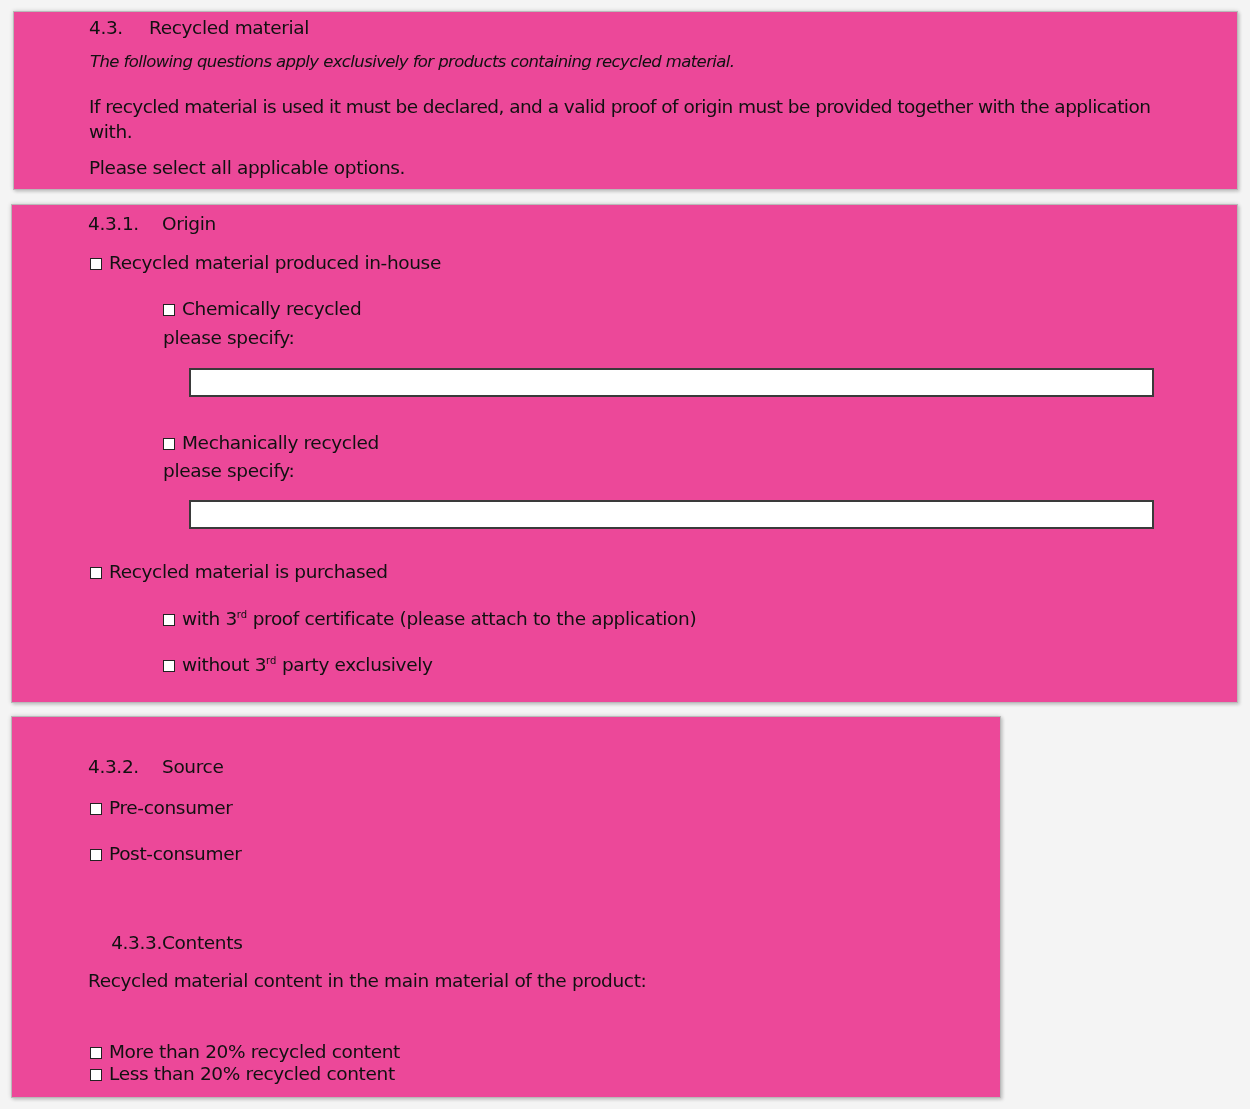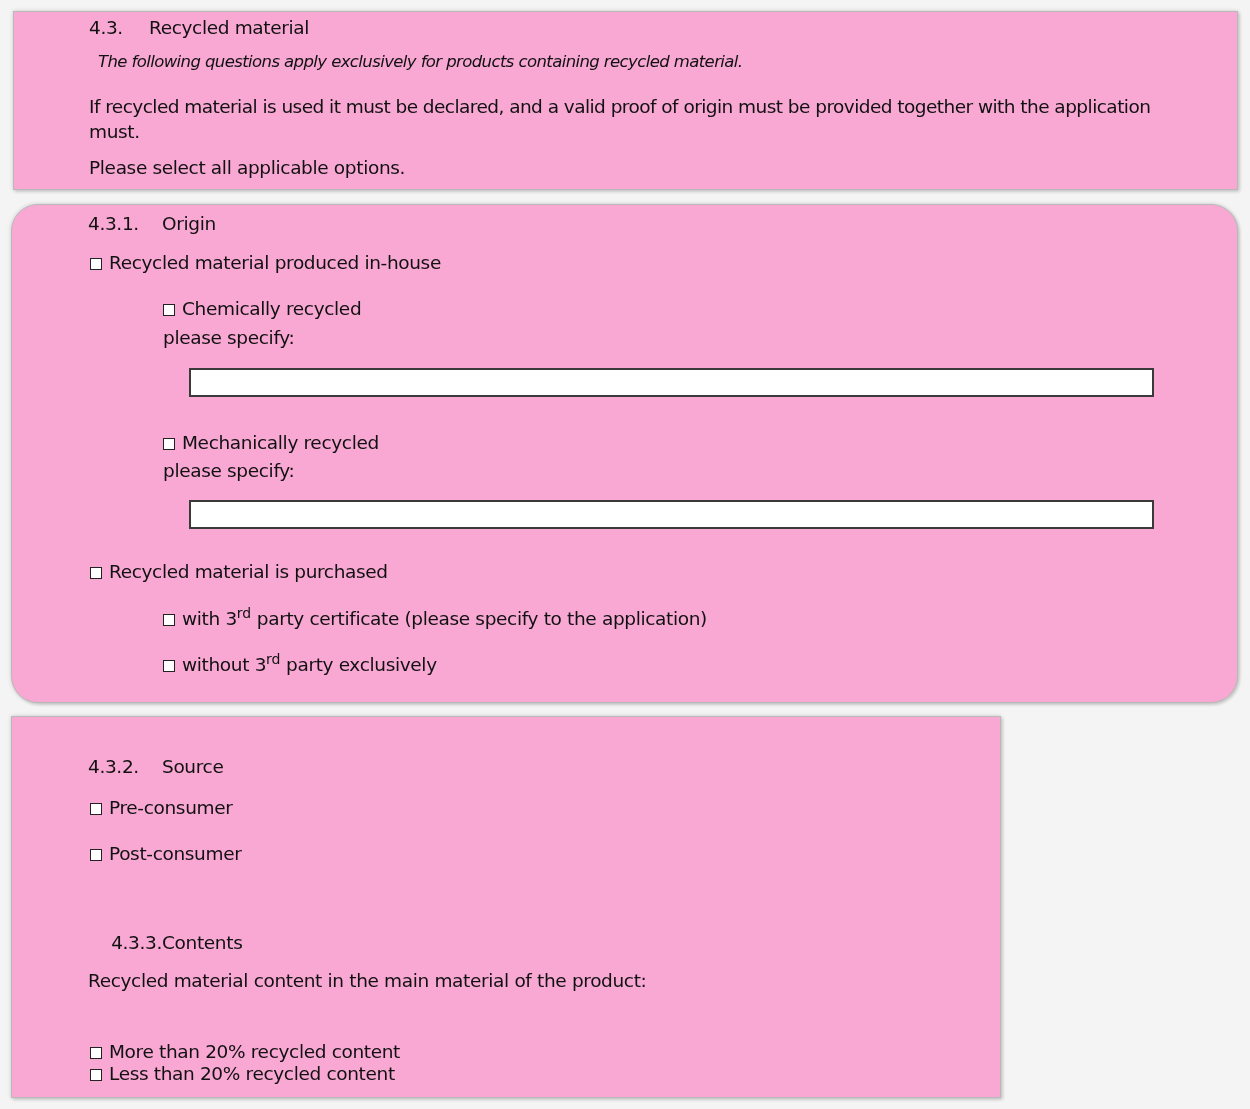--- a/index.html
+++ b/index.html
@@ -10,27 +10,27 @@
     body {
       width: 1250px;
       height: 1109px;
       position: relative;
       overflow: hidden;
       font-family: "DejaVu Sans", sans-serif;
       color: #111;
     }
     .panel {
       position: absolute;
-      background: #f9a8d4;
+      background: #ec4899;
       border: 1px solid #b9b9b9;
       box-shadow: 0 0 4px rgba(0,0,0,0.18), 2px 2px 3px rgba(0,0,0,0.12);
       box-sizing: border-box;
     }
     #panel1 { left: 13px; top: 11px; width: 1225px; height: 179px; }
-    #panel2 { left: 11px; top: 204px; width: 1227px; height: 499px; border-radius: 27px; }
+    #panel2 { left: 11px; top: 204px; width: 1227px; height: 499px; }
     #panel3 { left: 11px; top: 716px; width: 990px; height: 382px; }
 
     .abs { position: absolute; white-space: nowrap; }
     .t { font-size: 18.5px; letter-spacing: -0.35px; line-height: 24px; }
     .heading-num { display: inline-block; }
     .ital { font-style: italic; font-size: 16.5px; letter-spacing: -0.6px; }
     .box {
       display: inline-block;
       width: 12px;
       height: 12px;
@@ -45,33 +45,33 @@
       position: absolute;
       height: 29px;
       border: 2px solid #3a3a3a;
       box-sizing: border-box;
       background: #fff;
       outline: none;
       padding: 0 6px;
       font-family: "DejaVu Sans", sans-serif;
       font-size: 15px;
     }
-    sup.ord { font-size: 14px; vertical-align: 7px; line-height: 0; letter-spacing: 0; }
+    sup.ord { font-size: 10px; vertical-align: 7px; line-height: 0; letter-spacing: 0; }
     label.opt { cursor: pointer; }
   </style>
 </head>
 <body>
 
 <div id="panel1" class="panel">
   <div class="abs t" style="left:75px; top:4px;">
     <span class="heading-num" style="width:60px;">4.3.</span><span>Recycled material</span>
   </div>
-  <div class="abs ital" style="left:76px; top:40px;margin-left:8px;">The following questions apply exclusively for products containing recycled material.</div>
+  <div class="abs ital" style="left:76px; top:40px;">The following questions apply exclusively for products containing recycled material.</div>
   <div class="abs t" style="left:75px; top:83px; letter-spacing:-0.55px;">If recycled material is used it must be declared, and a valid proof of origin must be provided together with the application</div>
-  <div class="abs t" style="left:75px; top:108px;">must.</div>
+  <div class="abs t" style="left:75px; top:108px;">with.</div>
   <div class="abs t" style="left:75px; top:144px;">Please select all applicable options.</div>
 </div>
 
 <div id="panel2" class="panel">
   <div class="abs t" style="left:76px; top:7px;">
     <span class="heading-num" style="width:74px;">4.3.1.</span><span>Origin</span>
   </div>
 
   <label class="abs t opt" style="left:78px; top:46px;">
     <span class="box"></span><span>Recycled material produced in-house</span>
@@ -87,21 +87,21 @@
     <span class="box"></span><span>Mechanically recycled</span>
   </label>
   <div class="abs t" style="left:151px; top:254px;">please specify:</div>
   <input class="field" type="text" style="left: 177px; top: 295px; width: 965px;" value="">
 
   <label class="abs t opt" style="left:78px; top:355px;">
     <span class="box"></span><span>Recycled material is purchased</span>
   </label>
 
   <label class="abs t opt" style="left:151px; top:402px;">
-    <span class="box"></span><span>with 3</span><sup class="ord">rd</sup><span style="white-space:pre;"> party certificate (please specify to the application)</span>
+    <span class="box"></span><span>with 3</span><sup class="ord">rd</sup><span style="white-space:pre;"> proof certificate (please attach to the application)</span>
   </label>
 
   <label class="abs t opt" style="left:151px; top:448px;">
     <span class="box"></span><span>without 3</span><sup class="ord">rd</sup><span style="white-space:pre;"> party exclusively</span>
   </label>
 </div>
 
 <div id="panel3" class="panel">
   <div class="abs t" style="left:76px; top:38px;">
     <span class="heading-num" style="width:74px;">4.3.2.</span><span>Source</span>

